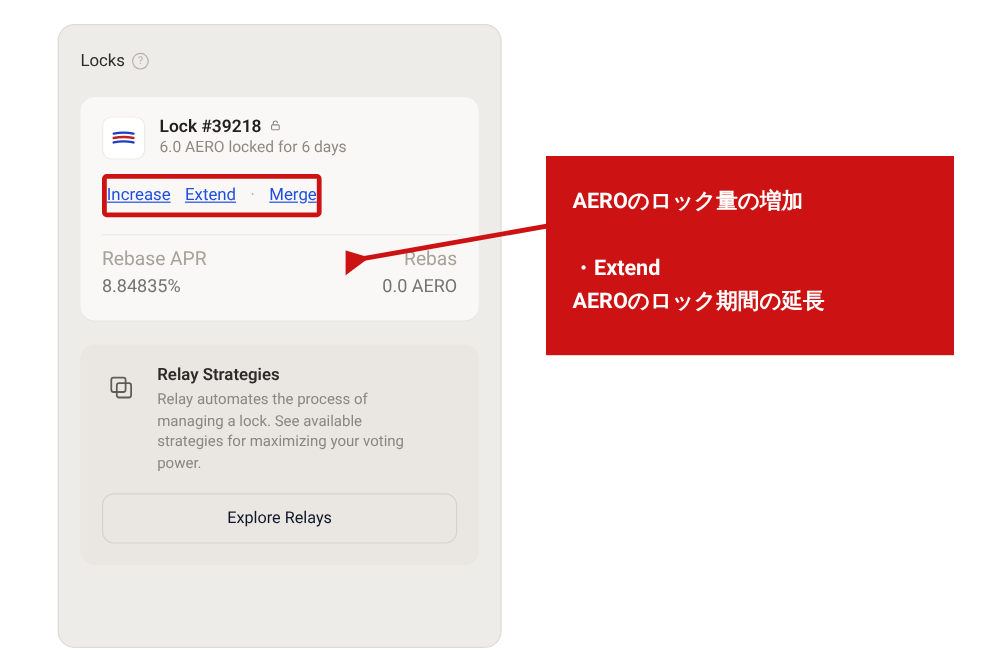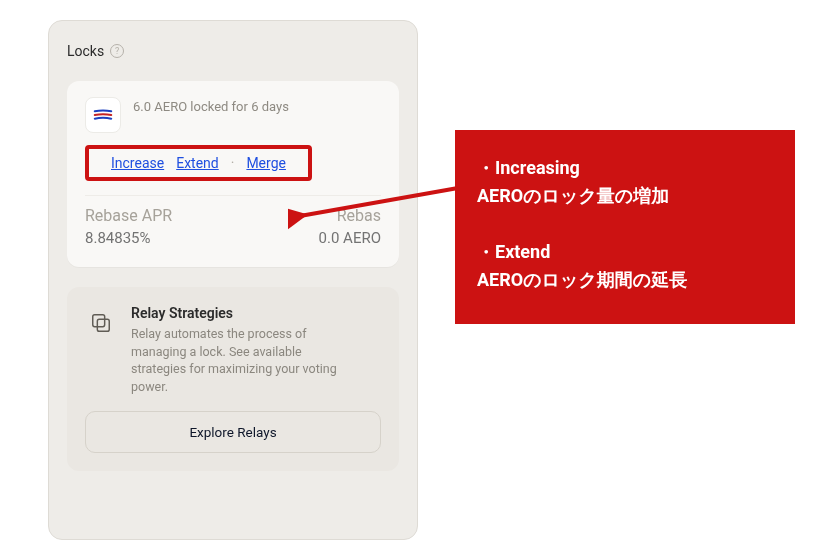--- a/index.html
+++ b/index.html
@@ -82,21 +82,21 @@
   }
   .lock-sub {
     font-size: 13px;
     color: #8e8a82;
     margin-top: 2px;
   }
   .actions-box {
     margin-top: 12px;
     border: 4px solid #cc1212;
     border-radius: 4px;
-    padding: 6px 22px;
+    padding: 6px 0;
     display: flex;
     align-items: center;
     gap: 12px;
     width: fit-content;
   }
   .action-link {
     color: #1f4fe0;
     text-decoration: underline;
     font-size: 14px;
     cursor: pointer;
@@ -213,20 +213,29 @@
   <div class="lock-card">
     <div class="lock-head">
       <div class="lock-logo">
         <svg viewBox="0 0 24 24" fill="none">
           <path d="M3 8 C8 7 16 7 21 8" stroke="#1b3fbf" stroke-width="2.2" stroke-linecap="round"></path>
           <path d="M3 12 C8 11 16 11 21 12" stroke="#c42222" stroke-width="2.2" stroke-linecap="round"></path>
           <path d="M3 16 C8 15 16 15 21 16" stroke="#1b3fbf" stroke-width="2.2" stroke-linecap="round"></path>
         </svg>
       </div>
       <div>
+        <div class="lock-title-row">
+          <span class="lock-title">Lock #39218</span>
+          <span class="padlock">
+            <svg width="11" height="11" viewBox="0 0 24 24" fill="none" stroke="#8a8a8a" stroke-width="2">
+              <rect x="5" y="11" width="14" height="9" rx="2"></rect>
+              <path d="M8 11 V8 a4 4 0 0 1 8 0"></path>
+            </svg>
+          </span>
+        </div>
         <div class="lock-sub">6.0 AERO locked for 6 days</div>
       </div>
     </div>
 
     <div class="actions-box">
       <a class="action-link">Increase</a>
       <a class="action-link">Extend</a>
       <span class="dot-sep">·</span>
       <a class="action-link">Merge</a>
     </div>
@@ -258,21 +267,20 @@
         <div class="relay-desc">Relay automates the process of managing a lock. See available strategies for maximizing your voting power.</div>
       </div>
     </div>
     <button class="explore-btn">Explore Relays</button>
   </div>
 
 </div>
 
 <div class="anno-box">
   <div class="anno-item">
-    <span class="anno-head">・Increasing</span>
     <span class="anno-sub">AEROのロック量の増加</span>
   </div>
   <div class="anno-item">
     <span class="anno-head">・Extend</span>
     <span class="anno-sub">AEROのロック期間の延長</span>
   </div>
 </div>
 
 <svg class="arrow" viewBox="0 0 180 60">
   <defs>

